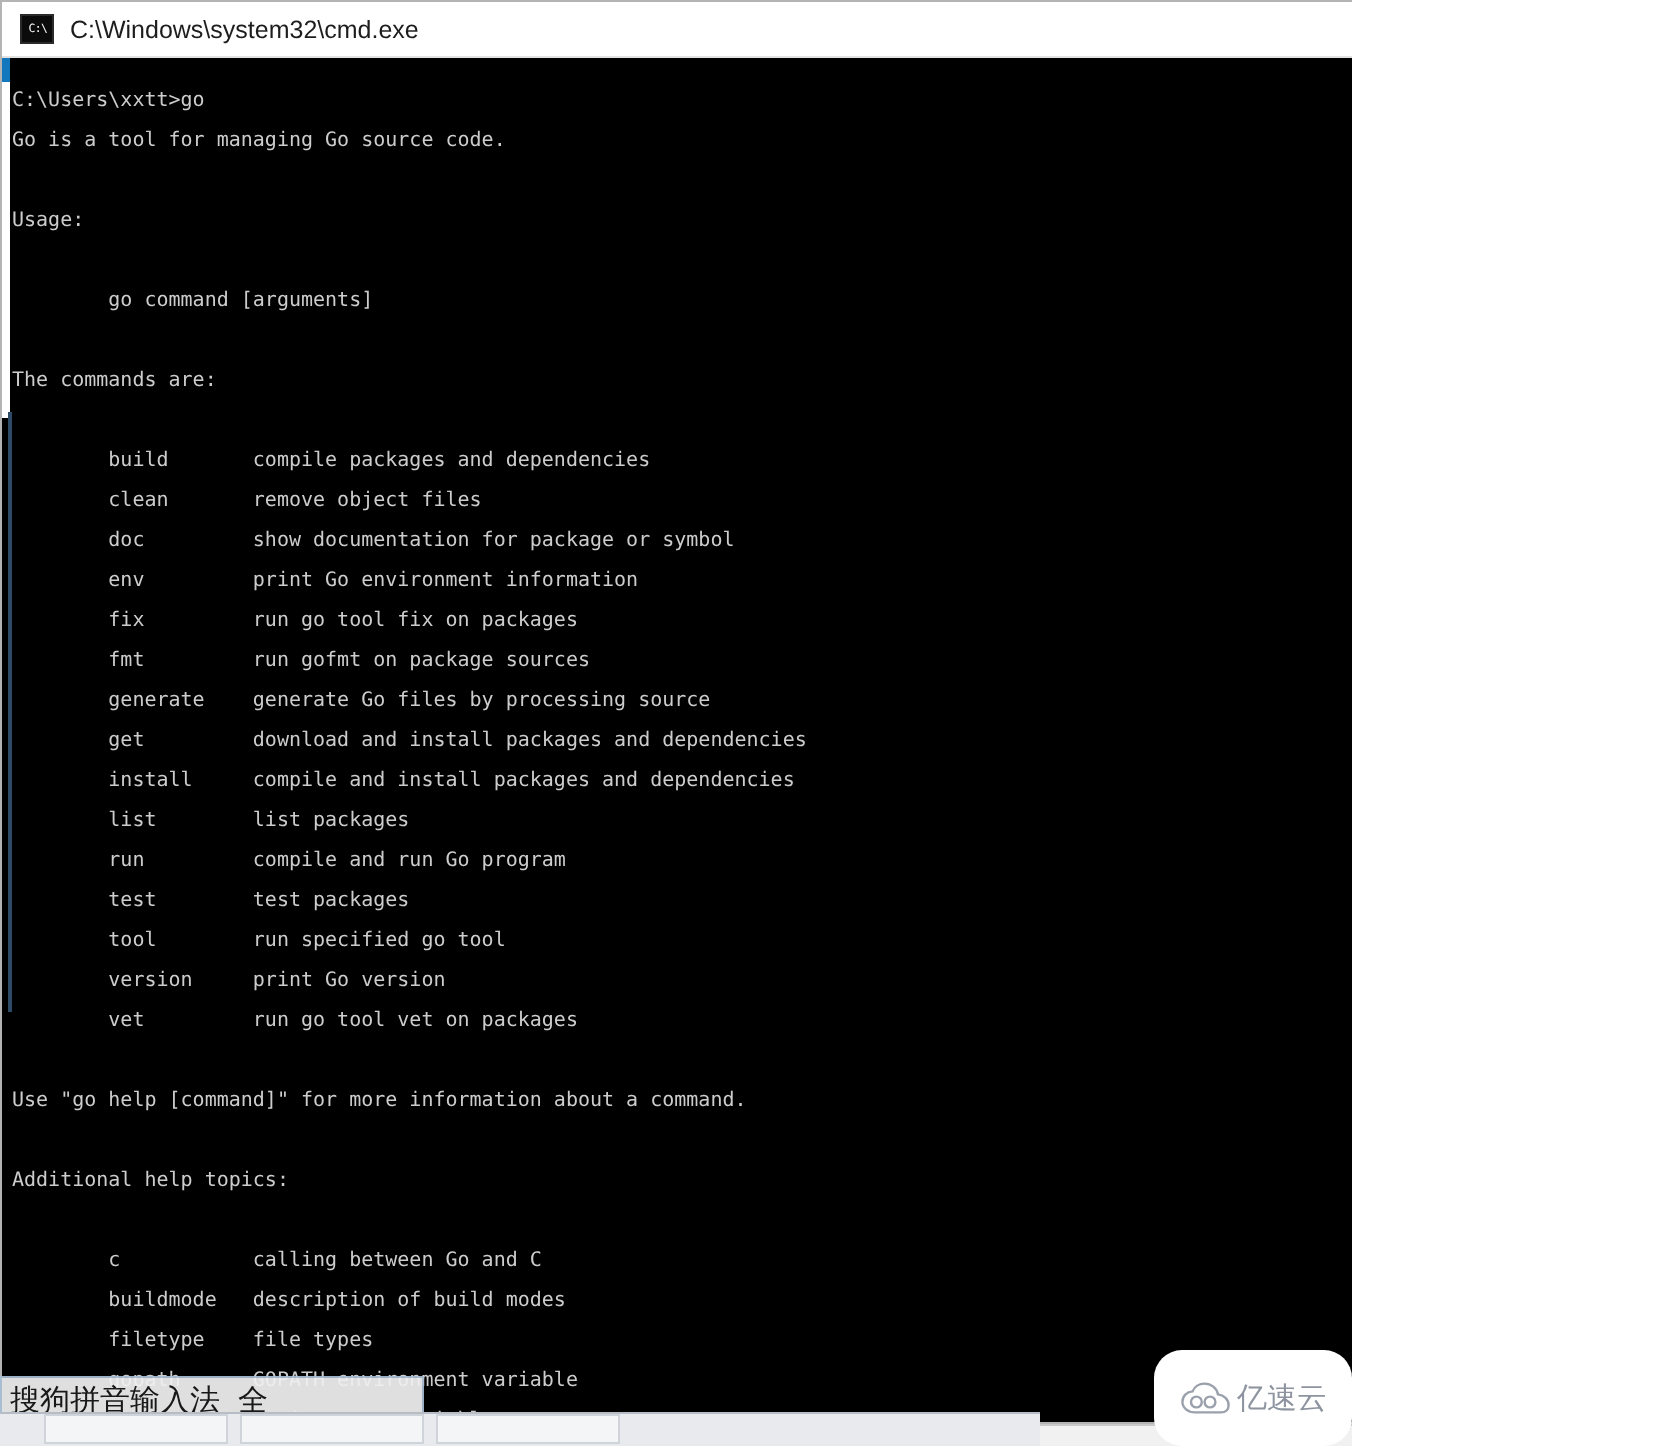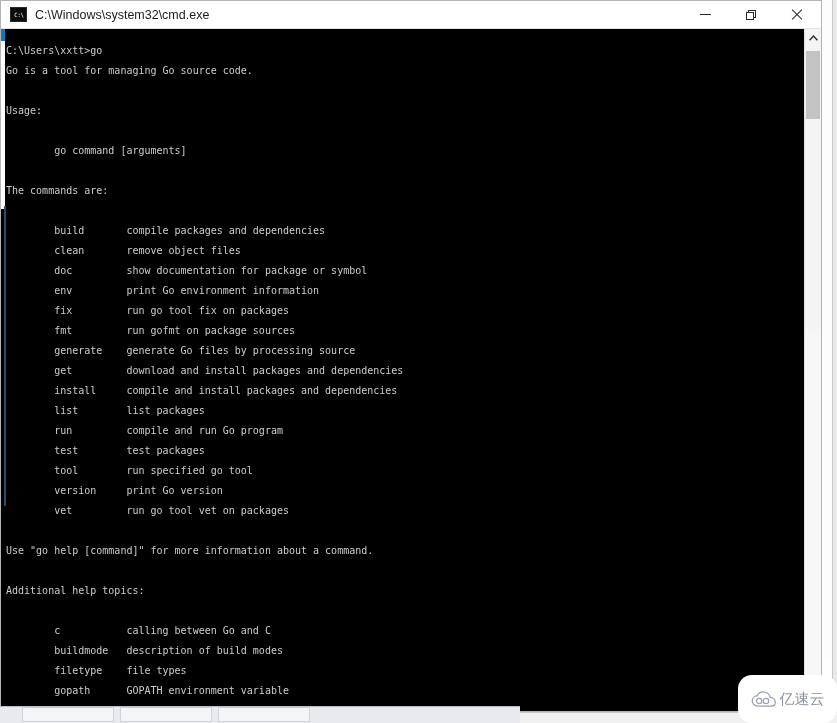--- a/index.html
+++ b/index.html
@@ -9,21 +9,21 @@
   }
   body {
     width: 837px;
     height: 723px;
     overflow: hidden;
     font-family: "Liberation Sans", sans-serif;
   }
 
   #screen {
     position: relative;
-    width: 837px;
+    width: 676px;
     height: 723px;
     background: #ffffff;
     overflow: hidden;
   }
 
   
   .bg-layer {
     position: absolute;
     inset: 0;
     background: #ffffff;
@@ -415,20 +415,24 @@
         <svg width="9" height="6" viewBox="0 0 9 6" aria-hidden="true">
           <path d="M0.6 5.2 L4.5 1.0 L8.4 5.2" stroke="#2b2b2b" stroke-width="1.3" fill="none"></path>
         </svg>
       </div>
       <div id="sb-track-dark"></div>
       <div id="sb-thumb"></div>
     </div>
 
   </div>
 
+  <div id="ime-bar">
+    <span id="ime-label">搜狗拼音输入法</span>
+    <span id="ime-mode">全</span>
+  </div>
 
   <div id="taskbar">
     <div class="taskbar-item"></div>
     <div class="taskbar-item"></div>
     <div class="taskbar-item"></div>
   </div>
 
   <div id="watermark">
     <svg id="wm-icon" width="26" height="17" viewBox="0 0 26 17" aria-hidden="true">
       <path d="M7.6 15.2 C3.9 15.2 1.2 12.9 1.2 9.9 C1.2 7.1 3.4 4.9 6.3 4.7 C7.2 2.3 9.6 0.8 12.3 0.8 C15.6 0.8 18.4 3.1 19.0 6.2 C22.0 6.5 24.3 8.8 24.3 11.6 C24.3 13.6 22.9 15.2 20.5 15.2 Z" fill="none" stroke="#9aa1ac" stroke-width="1.2"></path>

